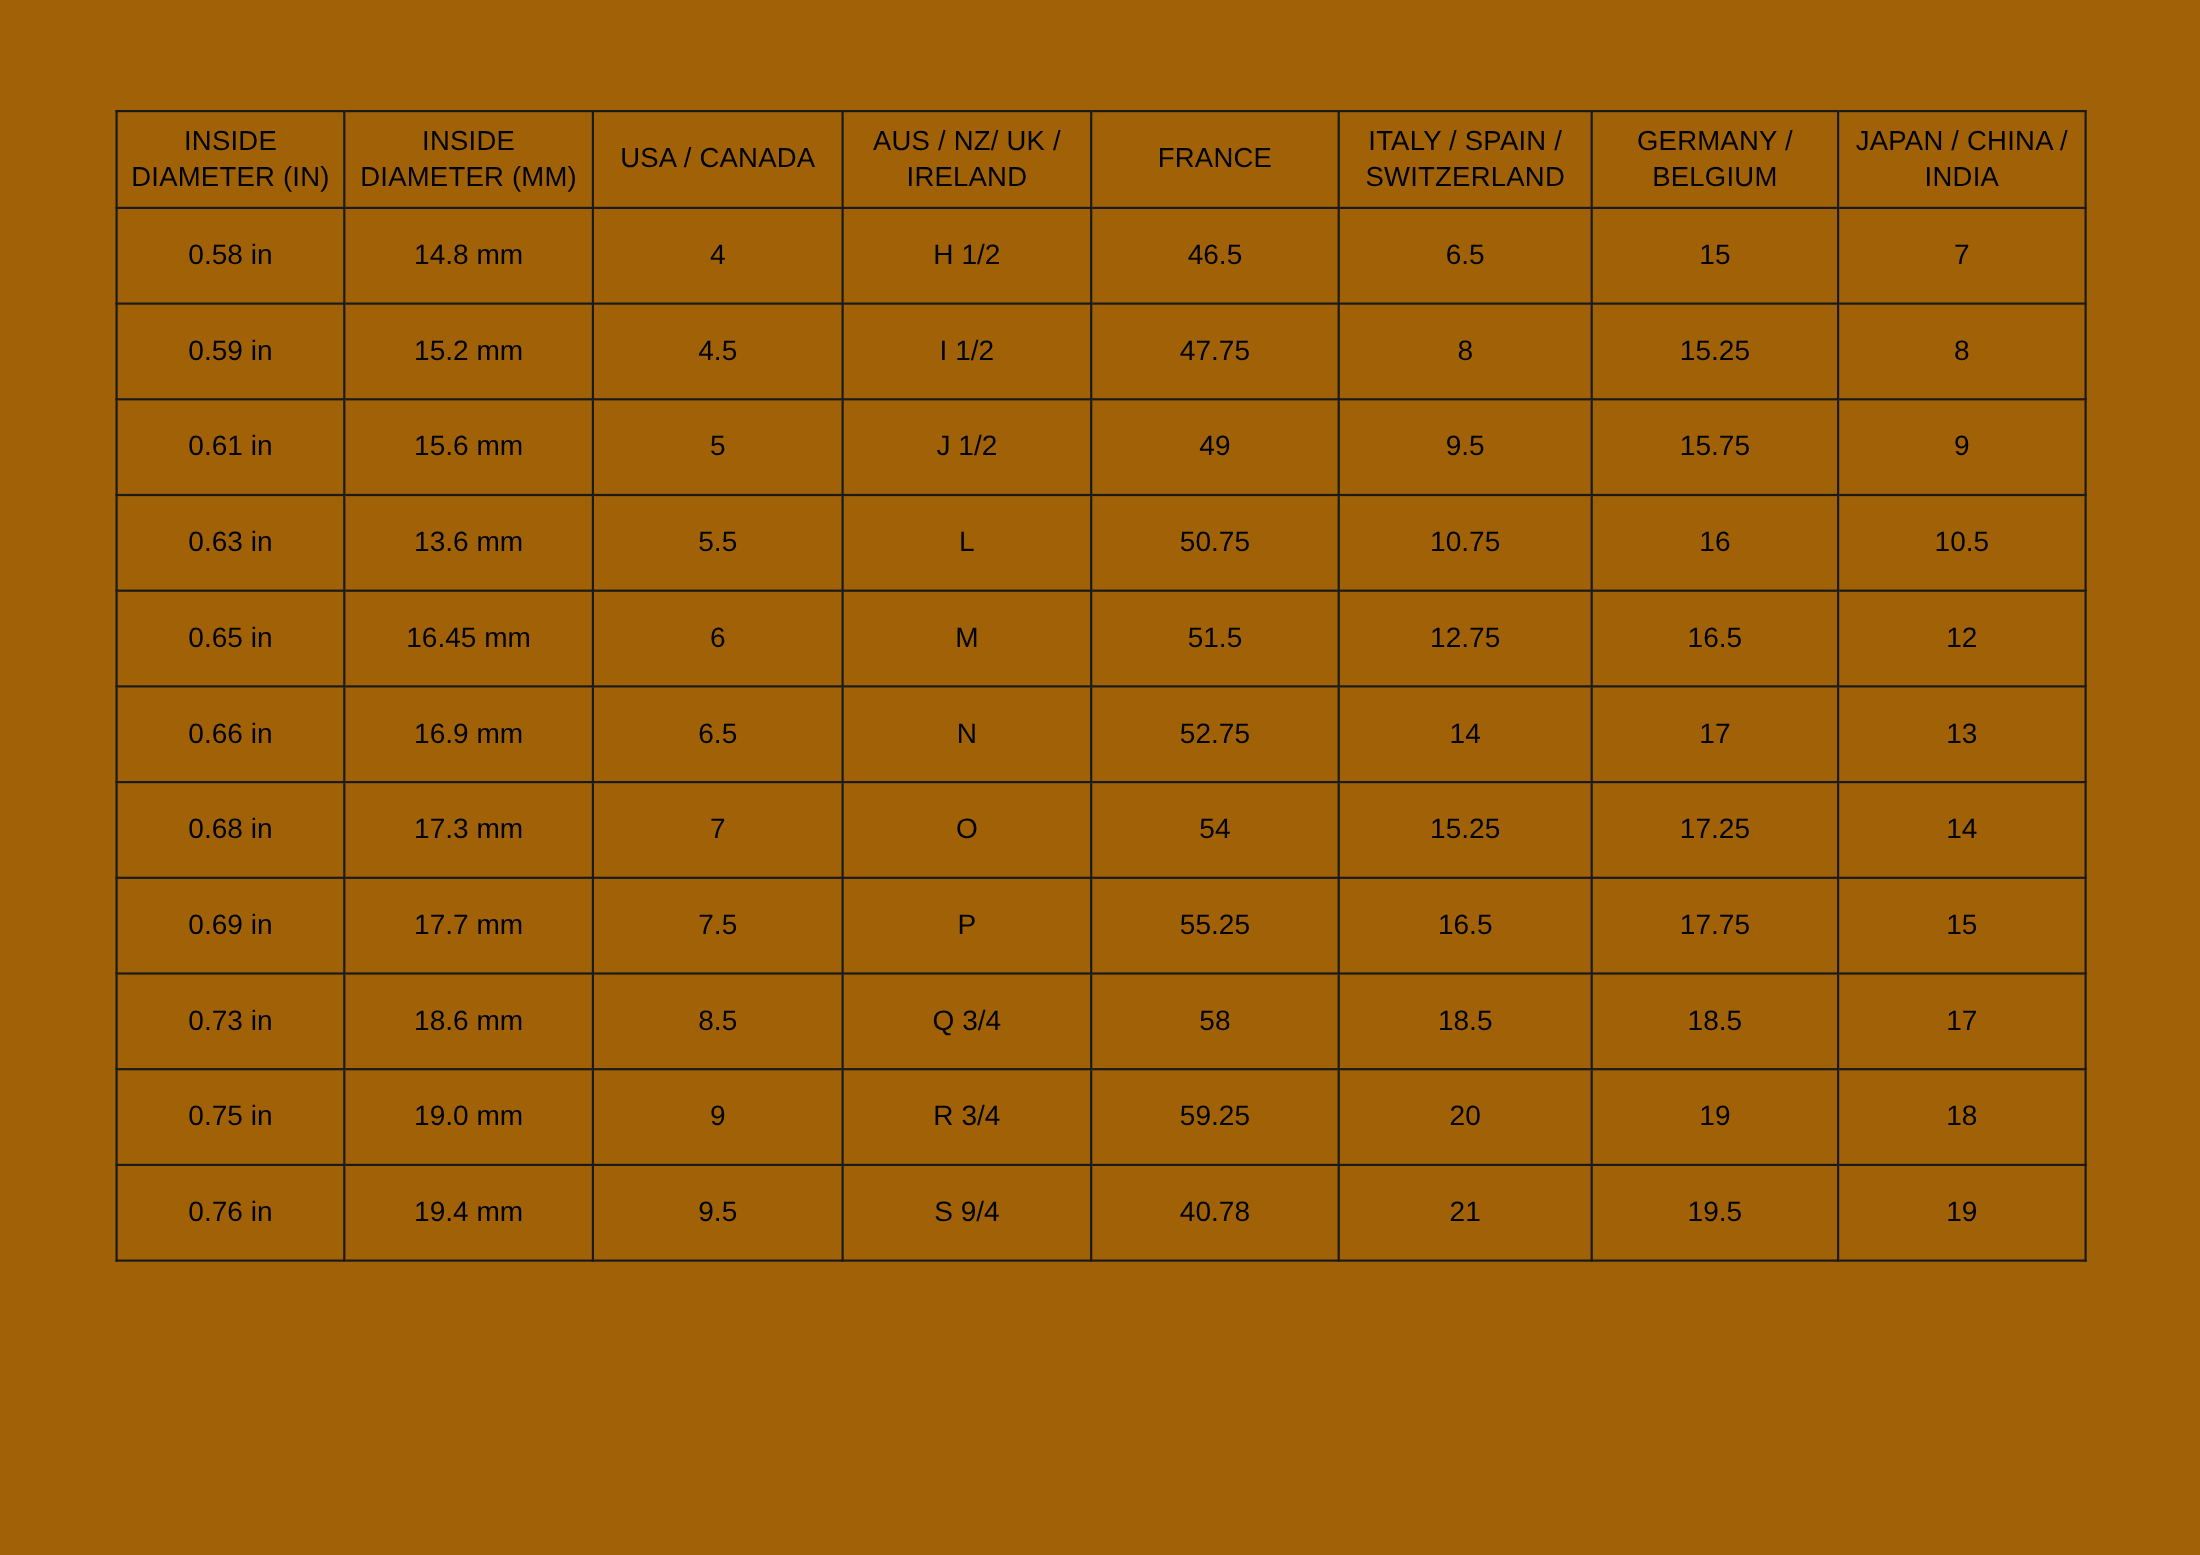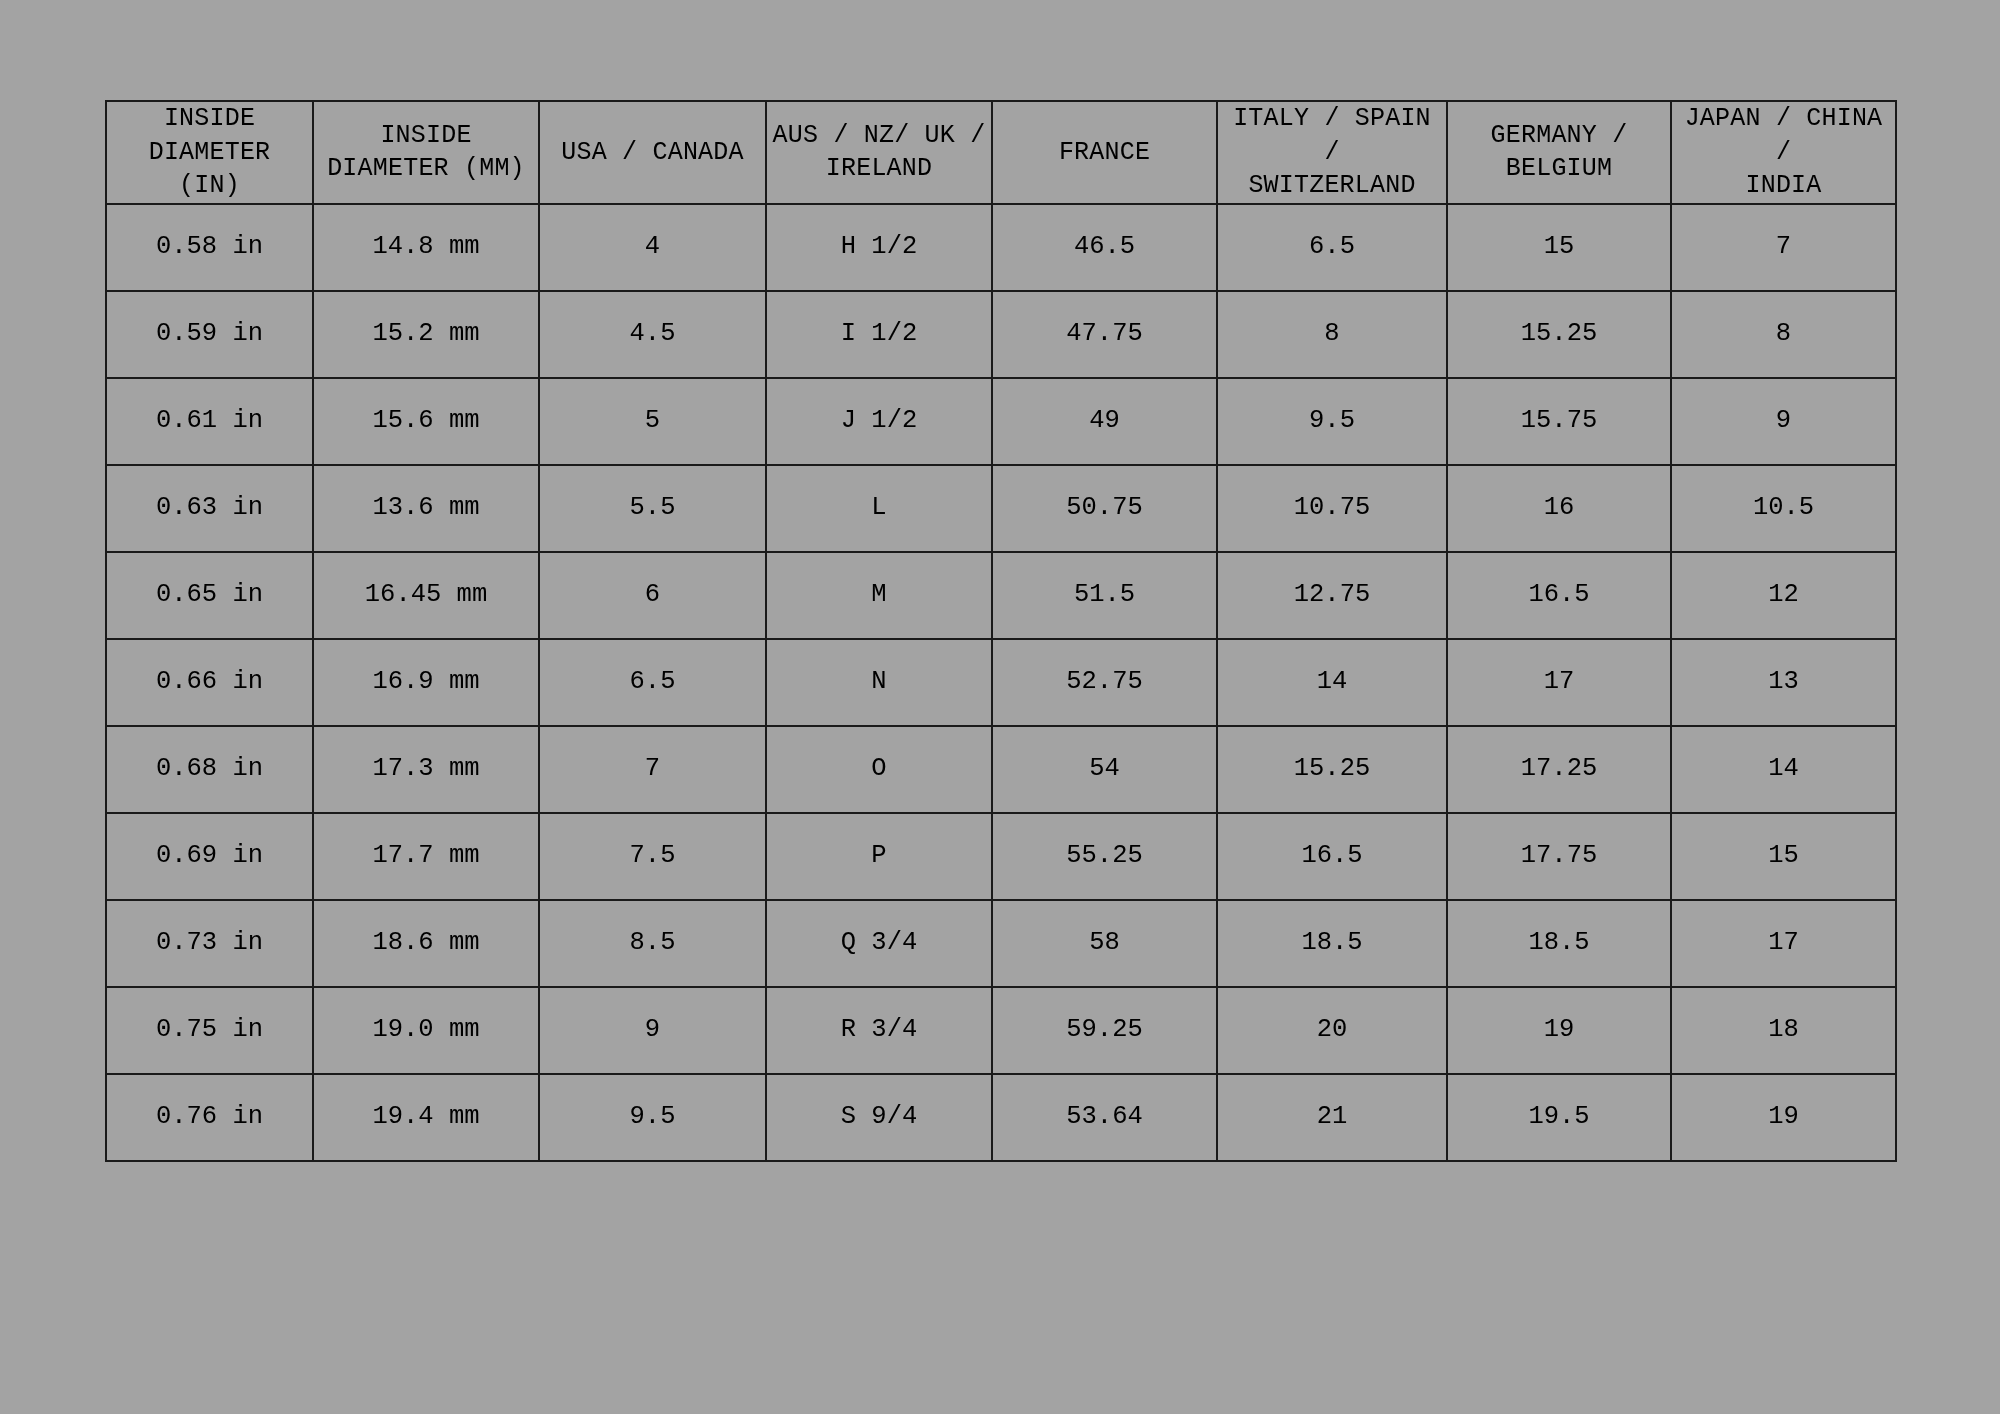--- a/index.html
+++ b/index.html
@@ -11,22 +11,21 @@
     width: 2000px;
     height: 1414px;
     font-family: "Liberation Sans", sans-serif;
     color: #000000;
     overflow: hidden;
   }
   #page {
     position: relative;
     width: 2000px;
     height: 1414px;
-    background: #a3a3a3;
-    font-family: Liberation Mono, monospace;
+    background: #a16207;
   }
   #size-table {
     position: absolute;
     left: 105px;
     top: 100px;
     width: 1790px;
     border-collapse: collapse;
     table-layout: fixed;
   }
   #size-table th,
@@ -206,20 +205,20 @@
           <td>59.25</td>
           <td>20</td>
           <td>19</td>
           <td>18</td>
         </tr>
         <tr>
           <td>0.76 in</td>
           <td>19.4 mm</td>
           <td>9.5</td>
           <td>S 9/4</td>
-          <td>53.64</td>
+          <td>40.78</td>
           <td>21</td>
           <td>19.5</td>
           <td>19</td>
         </tr>
       </tbody>
   </table>
 </div>
 
 </body></html>

